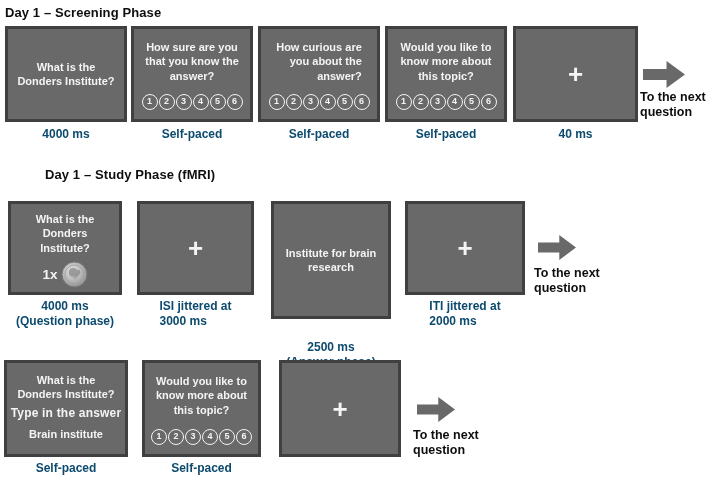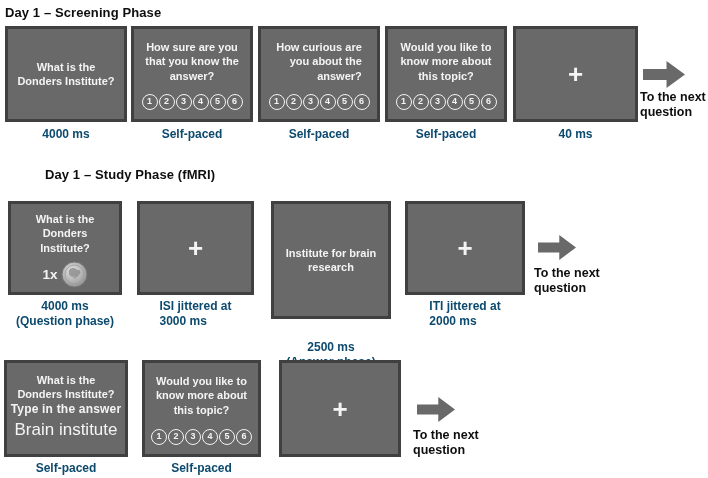--- a/index.html
+++ b/index.html
@@ -37,21 +37,21 @@
     position:absolute;background:#696969;
     clip-path:polygon(0 30%,56% 30%,56% 0,100% 50%,56% 100%,56% 70%,0 70%);
   }
   .arrow-label{
     position:absolute;font-size:12.5px;font-weight:bold;color:#0e0e0e;
     line-height:1.18;white-space:pre-line;
   }
   .reward{display:flex;align-items:center;gap:3px;}
   .reward-x{font-size:13.5px;font-weight:bold;}
   .prompt{font-size:12px;font-weight:bold;letter-spacing:.2px;}
-  .answer{font-size:17px;font-weight:normal;}
+  .answer{font-size:11px;font-weight:bold;}
 </style>
 </head>
 <body>
 
 <div class="canvas">
 
   <div class="row-title" style="left:5px;top:5px;">Day 1 – Screening Phase</div>
 
   <div class="screen" style="left:5px;top:26px;width:122px;height:96px;">
     <div class="stext">What is the

